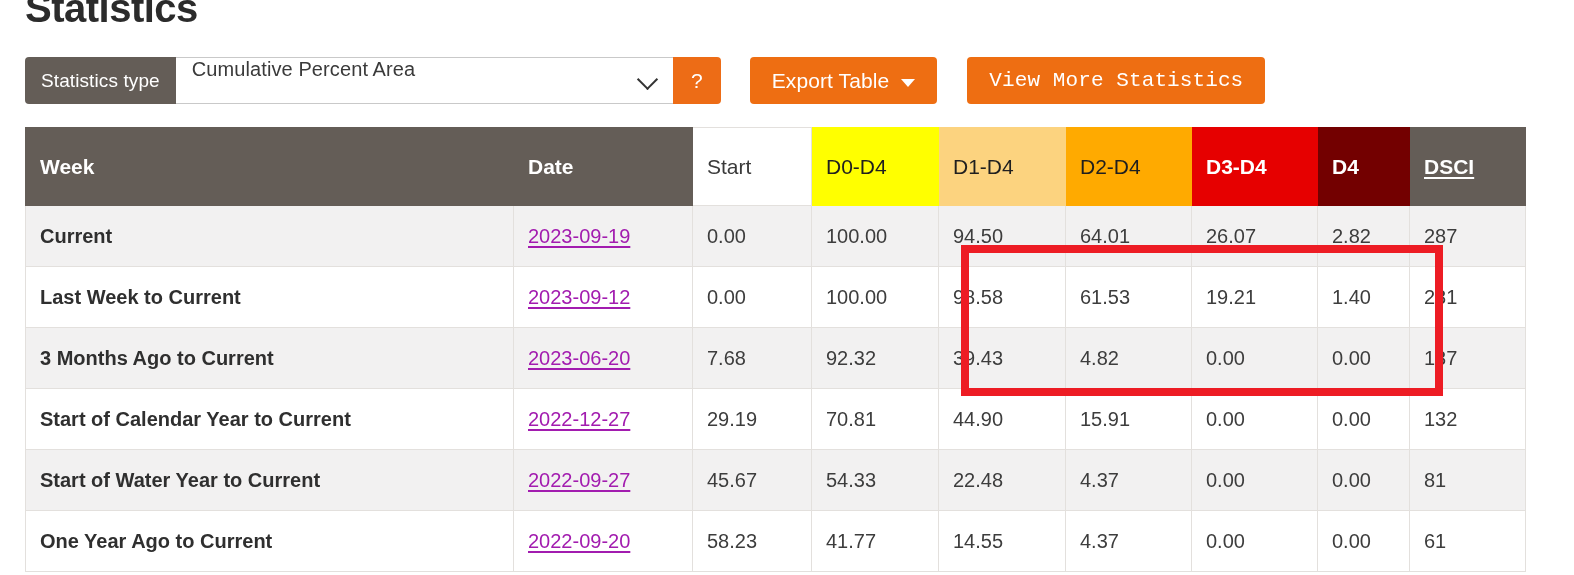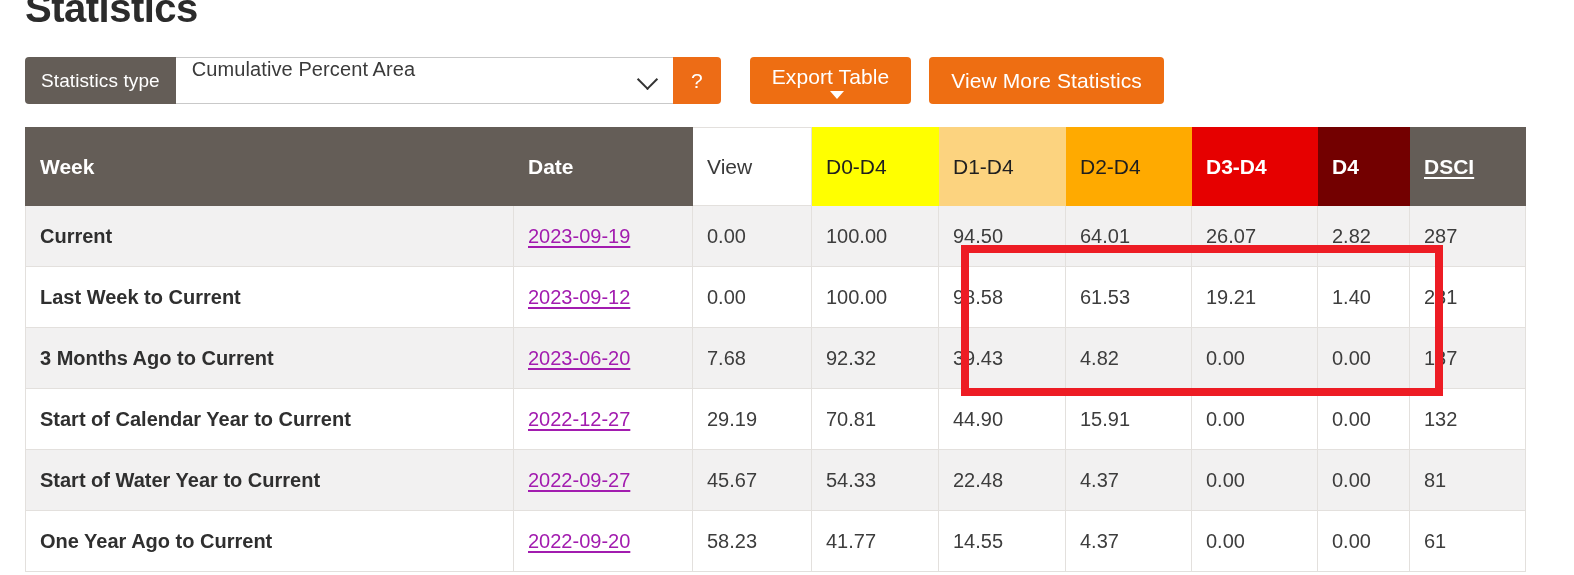--- a/index.html
+++ b/index.html
@@ -121,22 +121,22 @@
     display: flex;
     align-items: center;
     justify-content: center;
     padding: 0 22px;
     cursor: pointer;
     font-family: "Liberation Sans", sans-serif;
     white-space: nowrap;
     letter-spacing: 0.1px;
   }
 
-  .btn-export { margin-left: 29px; flex-direction: column; }
-  .btn-more   { margin-left: 18px; }
+  .btn-export { margin-left: 29px; }
+  .btn-more   { margin-left: 30px; font-family: Liberation Mono, monospace; }
 
   .caret {
     display: inline-block;
     width: 0;
     height: 0;
     border-left: 7px solid transparent;
     border-right: 7px solid transparent;
     border-top: 8px solid #ffffff;
     margin-left: 12px;
     position: relative;
@@ -281,21 +281,21 @@
         <col class="w-d1">
           <col class="w-d2">
           <col class="w-d3">
           <col class="w-d4">
           <col class="w-dsci">
       </colgroup>
       <thead>
         <tr>
           <th>Week</th>
           <th>Date</th>
-          <th class="th-none">View</th>
+          <th class="th-none">Start</th>
           <th class="th-d0">D0-D4</th>
           <th class="th-d1">D1-D4</th>
           <th class="th-d2">D2-D4</th>
           <th class="th-d3">D3-D4</th>
           <th class="th-d4">D4</th>
           <th class="th-dsci">
             <span class="dsci-link">DSCI</span>
           </th>
         </tr>
       </thead>

